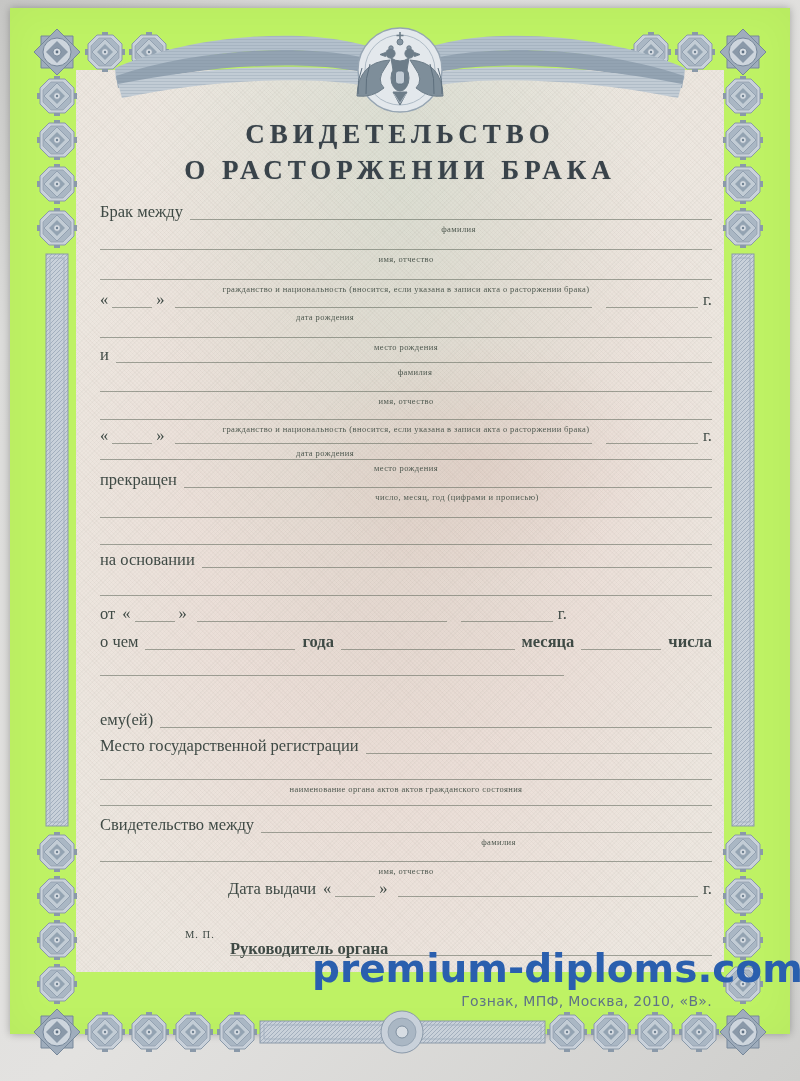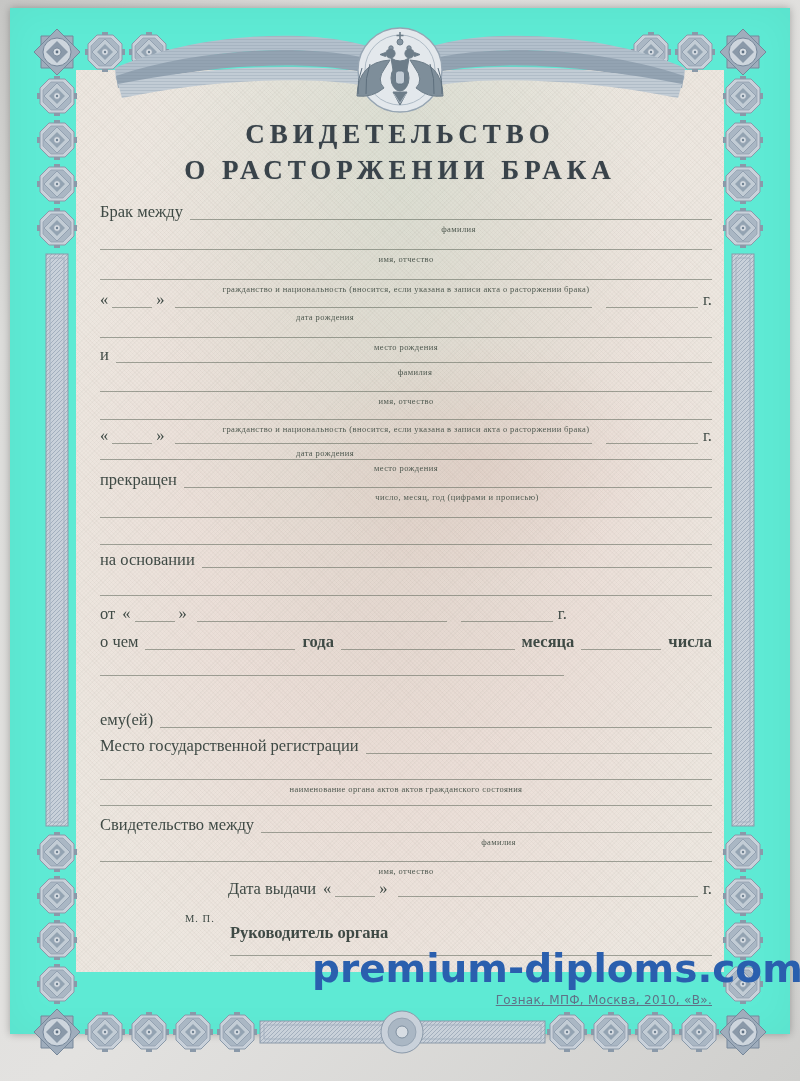--- a/index.html
+++ b/index.html
@@ -3,21 +3,21 @@
 <meta charset="utf-8">
 <style>
   html,body{margin:0;padding:0;}
   body{
     width:800px;height:1081px;position:relative;overflow:hidden;
     background:linear-gradient(135deg,#c6c6c4 0%,#dcdcda 18%,#e3e2e0 60%,#cfcfcd 100%);
     font-family:"Liberation Serif","DejaVu Serif",serif;
   }
   .paper{
     position:absolute;left:10px;top:8px;width:780px;height:1026px;
-    background:#5eead4;
+    background:#bef264;
     box-shadow:0 0 8px rgba(0,0,0,.28), inset 0 0 40px rgba(0,0,0,.04);
   }
   .field{
     position:absolute;left:66px;top:62px;right:66px;bottom:62px;
     background:
       repeating-linear-gradient(45deg, rgba(150,120,115,.05) 0 1px, transparent 1px 3px),
       repeating-linear-gradient(-45deg, rgba(120,140,120,.05) 0 1px, transparent 1px 3px),
       radial-gradient(ellipse at 50% 10%, rgba(205,218,202,.55), transparent 55%),
       radial-gradient(ellipse at 50% 52%, rgba(228,196,190,.5), transparent 78%),
       #ede7e0;
@@ -40,31 +40,31 @@
   .ln.short{flex:none;width:92px;margin-left:14px;}
   .ln.w150{flex:none;width:150px;}
   .ln.w80{flex:none;width:80px;}
   .qline{flex:none;width:40px;height:100%;border-bottom:1px solid rgba(92,102,90,.55);margin:0 4px;}
   .q{line-height:17px;}
   .suffix{white-space:nowrap;padding-left:5px;line-height:17px;}
   .cap{
     position:absolute;font-size:8.5px;letter-spacing:.4px;color:#4e584f;
     text-align:center;white-space:nowrap;line-height:10px;
   }
-  .textline{position:absolute;white-space:nowrap;line-height:18px;}
+  .textline{position:absolute;white-space:nowrap;line-height:18px;margin-top:16px;}
   .mp{font-size:10.5px;letter-spacing:1px;}
   .head2{font-weight:bold;}
   .wm{
     position:absolute;left:212px;top:938px;white-space:nowrap;
     font-family:"DejaVu Sans","Liberation Sans",sans-serif;
     font-size:39px;font-weight:bold;letter-spacing:0;
   }
   .imprint{
     position:absolute;right:0;top:985px;font-family:"DejaVu Sans","Liberation Sans",sans-serif;
-    font-size:12px;color:#5f7287;letter-spacing:.3px;text-decoration:underline;
+    font-size:14px;color:#5f7287;letter-spacing:.3px;
   }
 </style>
 </head>
 <body>
 
 <div class="paper">
 
   <div class="field"></div>
   <div class="ghost"></div>
 

